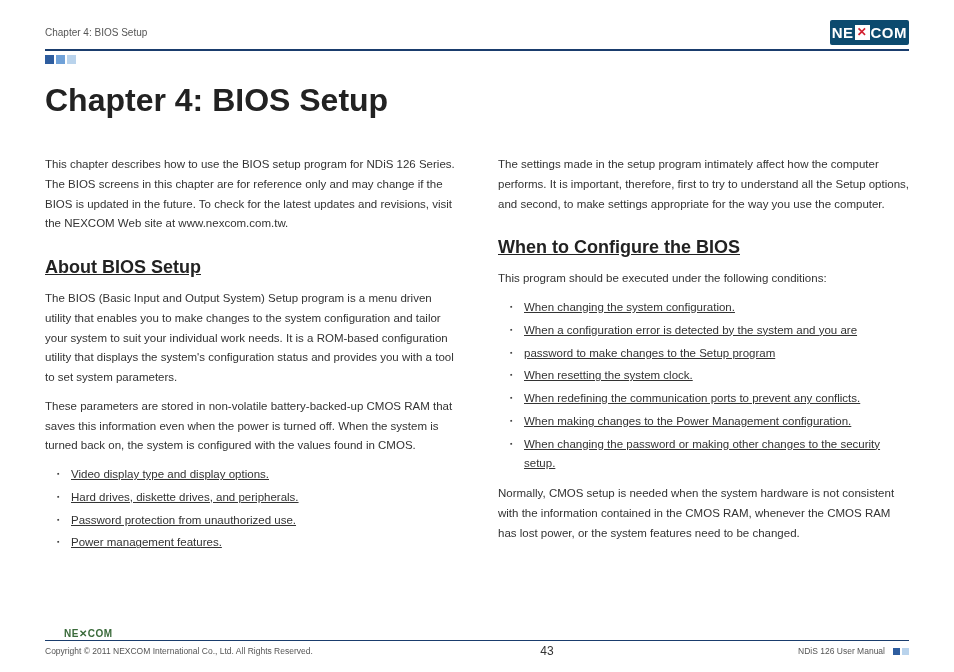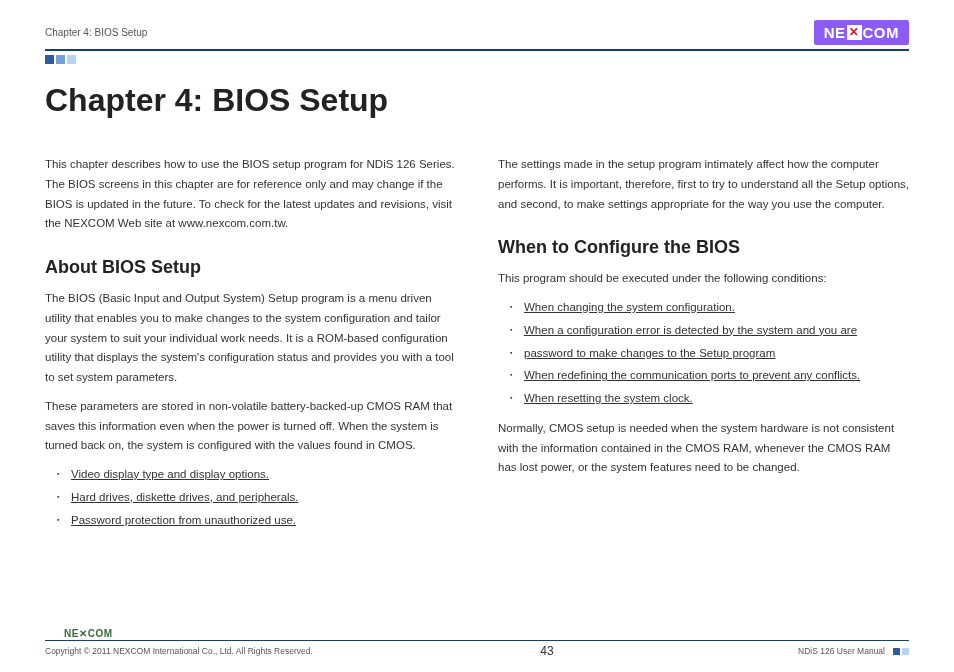--- a/index.html
+++ b/index.html
@@ -16,25 +16,25 @@
       display: flex;
       justify-content: space-between;
       align-items: center;
       margin-bottom: 4px;
     }
     .chapter-label {
       font-size: 10px;
       color: #555;
     }
     .logo-box {
-      background: #8b5cf6;
+      background: #0c4a6e;
       color: #fff;
       font-weight: bold;
       font-size: 15px;
-      padding: 4px 10px;
+      padding: 4px 2px;
       border-radius: 2px;
       display: inline-flex;
       align-items: center;
       letter-spacing: 0.5px;
     }
     .logo-box .x {
       display: inline-block;
       width: 15px;
       height: 15px;
       background: #fff;
@@ -75,20 +75,21 @@
       font-size: 11.5px;
       line-height: 1.72;
       color: #333;
     }
     h2 {
       font-size: 18px;
       font-weight: 700;
       margin-top: 18px;
       margin-bottom: 6px;
       color: #222;
+      text-decoration: underline;
     }
     .col p { margin-bottom: 9px; }
     ul {
       list-style: none;
       padding-left: 16px;
       margin-bottom: 10px;
       text-decoration: underline;
     }
     ul li {
       position: relative;
@@ -162,32 +163,35 @@
 <div class="columns">
   <div class="col">
     <p>This chapter describes how to use the BIOS setup program for NDiS 126 Series. The BIOS screens in this chapter are for reference only and may change if the BIOS is updated in the future. To check for the latest updates and revisions, visit the NEXCOM Web site at www.nexcom.com.tw.</p>
     <h2>About BIOS Setup</h2>
     <p>The BIOS (Basic Input and Output System) Setup program is a menu driven utility that enables you to make changes to the system configuration and tailor your system to suit your individual work needs. It is a ROM-based configuration utility that displays the system's configuration status and provides you with a tool to set system parameters.</p>
     <p>These parameters are stored in non-volatile battery-backed-up CMOS RAM that saves this information even when the power is turned off. When the system is turned back on, the system is configured with the values found in CMOS.</p>
     <ul>
       <li>Video display type and display options.</li>
       <li>Hard drives, diskette drives, and peripherals.</li>
       <li>Password protection from unauthorized use.</li>
+      <li>Power management features.</li>
     </ul>
   </div>
   <div class="col">
     <p>The settings made in the setup program intimately affect how the computer performs. It is important, therefore, first to try to understand all the Setup options, and second, to make settings appropriate for the way you use the computer.</p>
     <h2>When to Configure the BIOS</h2>
     <p>This program should be executed under the following conditions:</p>
     <ul>
       <li>When changing the system configuration.</li>
       <li>When a configuration error is detected by the system and you are</li>
       <li>password to make changes to the Setup program</li>
+      <li>When resetting the system clock.</li>
       <li>When redefining the communication ports to prevent any conflicts.</li>
-      <li>When resetting the system clock.</li>
+      <li>When making changes to the Power Management configuration.</li>
+      <li>When changing the password or making other changes to the security setup.</li>
     </ul>
     <p>Normally, CMOS setup is needed when the system hardware is not consistent with the information contained in the CMOS RAM, whenever the CMOS RAM has lost power, or the system features need to be changed.</p>
   </div>
 </div>
 
 <div class="footer">
   <div class="footer-logo">NE✕COM</div>
   <hr class="footer-rule">
   <div class="footer-bar">
     <span>Copyright © 2011 NEXCOM International Co., Ltd. All Rights Reserved.</span>

